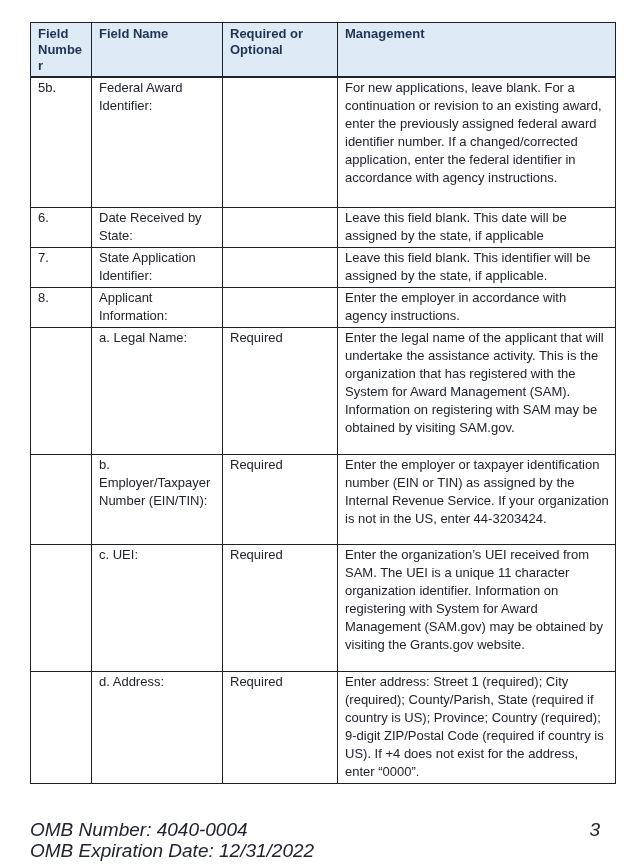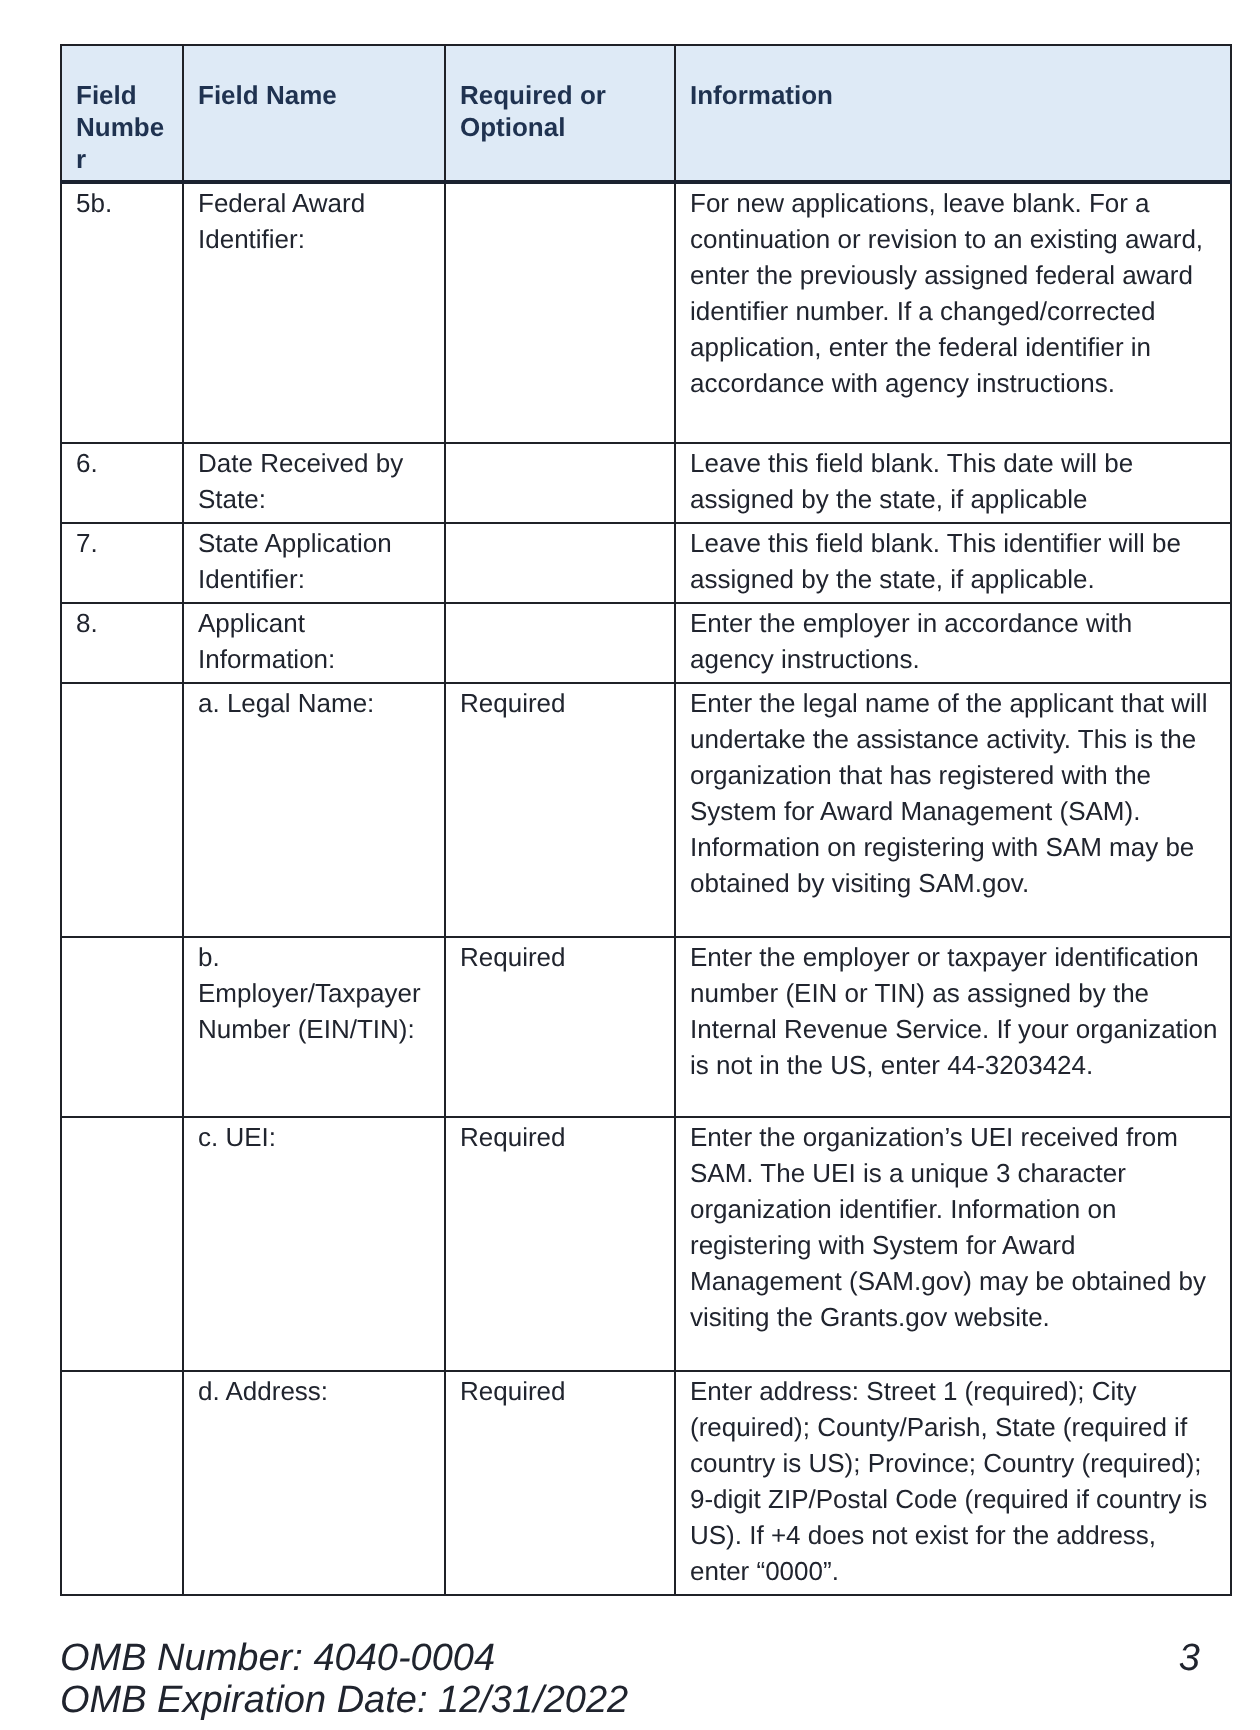--- a/index.html
+++ b/index.html
@@ -38,21 +38,21 @@
     color: #20242e;
     padding: 1px 5px 2px 7px;
     overflow-wrap: break-word;
     font-weight: normal;
   }
   table.info-table th {
     background: #deeaf6;
     color: #1f3250;
     font-weight: bold;
     line-height: 16px;
-    padding-top: 17px;
+    padding-top: 3px;
     border-bottom: 2.5px solid #1b2230;
   }
   table.info-table { border: 1.5px solid #1f2127; }
 
   tr.r-h  { height: 33px; }
   tr.r-0  { height: 130px; margin-left: 20px; }
   tr.r-1  { height: 38px; }
   tr.r-2  { height: 35px; }
   tr.r-3  { height: 35px; }
   tr.r-4  { height: 127px; }
@@ -85,21 +85,21 @@
       <col class="c-num">
         <col class="c-name">
         <col class="c-req">
         <col class="c-info">
     </colgroup>
     <thead>
       <tr class="r-h">
         <th>Field Number</th>
         <th>Field Name</th>
         <th>Required or Optional</th>
-        <th>Information</th>
+        <th>Management</th>
       </tr>
     </thead>
     <tbody>
       <tr class="r-0">
         <td>5b.</td>
         <td>Federal Award Identifier:</td>
         <td></td>
         <td>For new applications, leave blank. For a continuation or revision to an existing award, enter the previously assigned federal award identifier number. If a changed/corrected application, enter the federal identifier in accordance with agency instructions.</td>
       </tr>
       <tr class="r-1">
@@ -129,21 +129,21 @@
       <tr class="r-5">
         <td></td>
         <td>b. Employer/Taxpayer Number (EIN/TIN):</td>
         <td>Required</td>
         <td>Enter the employer or taxpayer identification number (EIN or TIN) as assigned by the Internal Revenue Service. If your organization is not in the US, enter 44-3203424.</td>
       </tr>
       <tr class="r-6">
         <td></td>
         <td>c. UEI:</td>
         <td>Required</td>
-        <td>Enter the organization’s UEI received from SAM. The UEI is a unique 3 character organization identifier. Information on registering with System for Award Management (SAM.gov) may be obtained by visiting the Grants.gov website.</td>
+        <td>Enter the organization’s UEI received from SAM. The UEI is a unique 11 character organization identifier. Information on registering with System for Award Management (SAM.gov) may be obtained by visiting the Grants.gov website.</td>
       </tr>
       <tr class="r-7">
         <td></td>
         <td>d. Address:</td>
         <td>Required</td>
         <td>Enter address: Street 1 (required); City (required); County/Parish, State (required if country is US); Province; Country (required); 9-digit ZIP/Postal Code (required if country is US). If +4 does not exist for the address, enter “0000”.</td>
       </tr>
     </tbody>
   </table>
 

